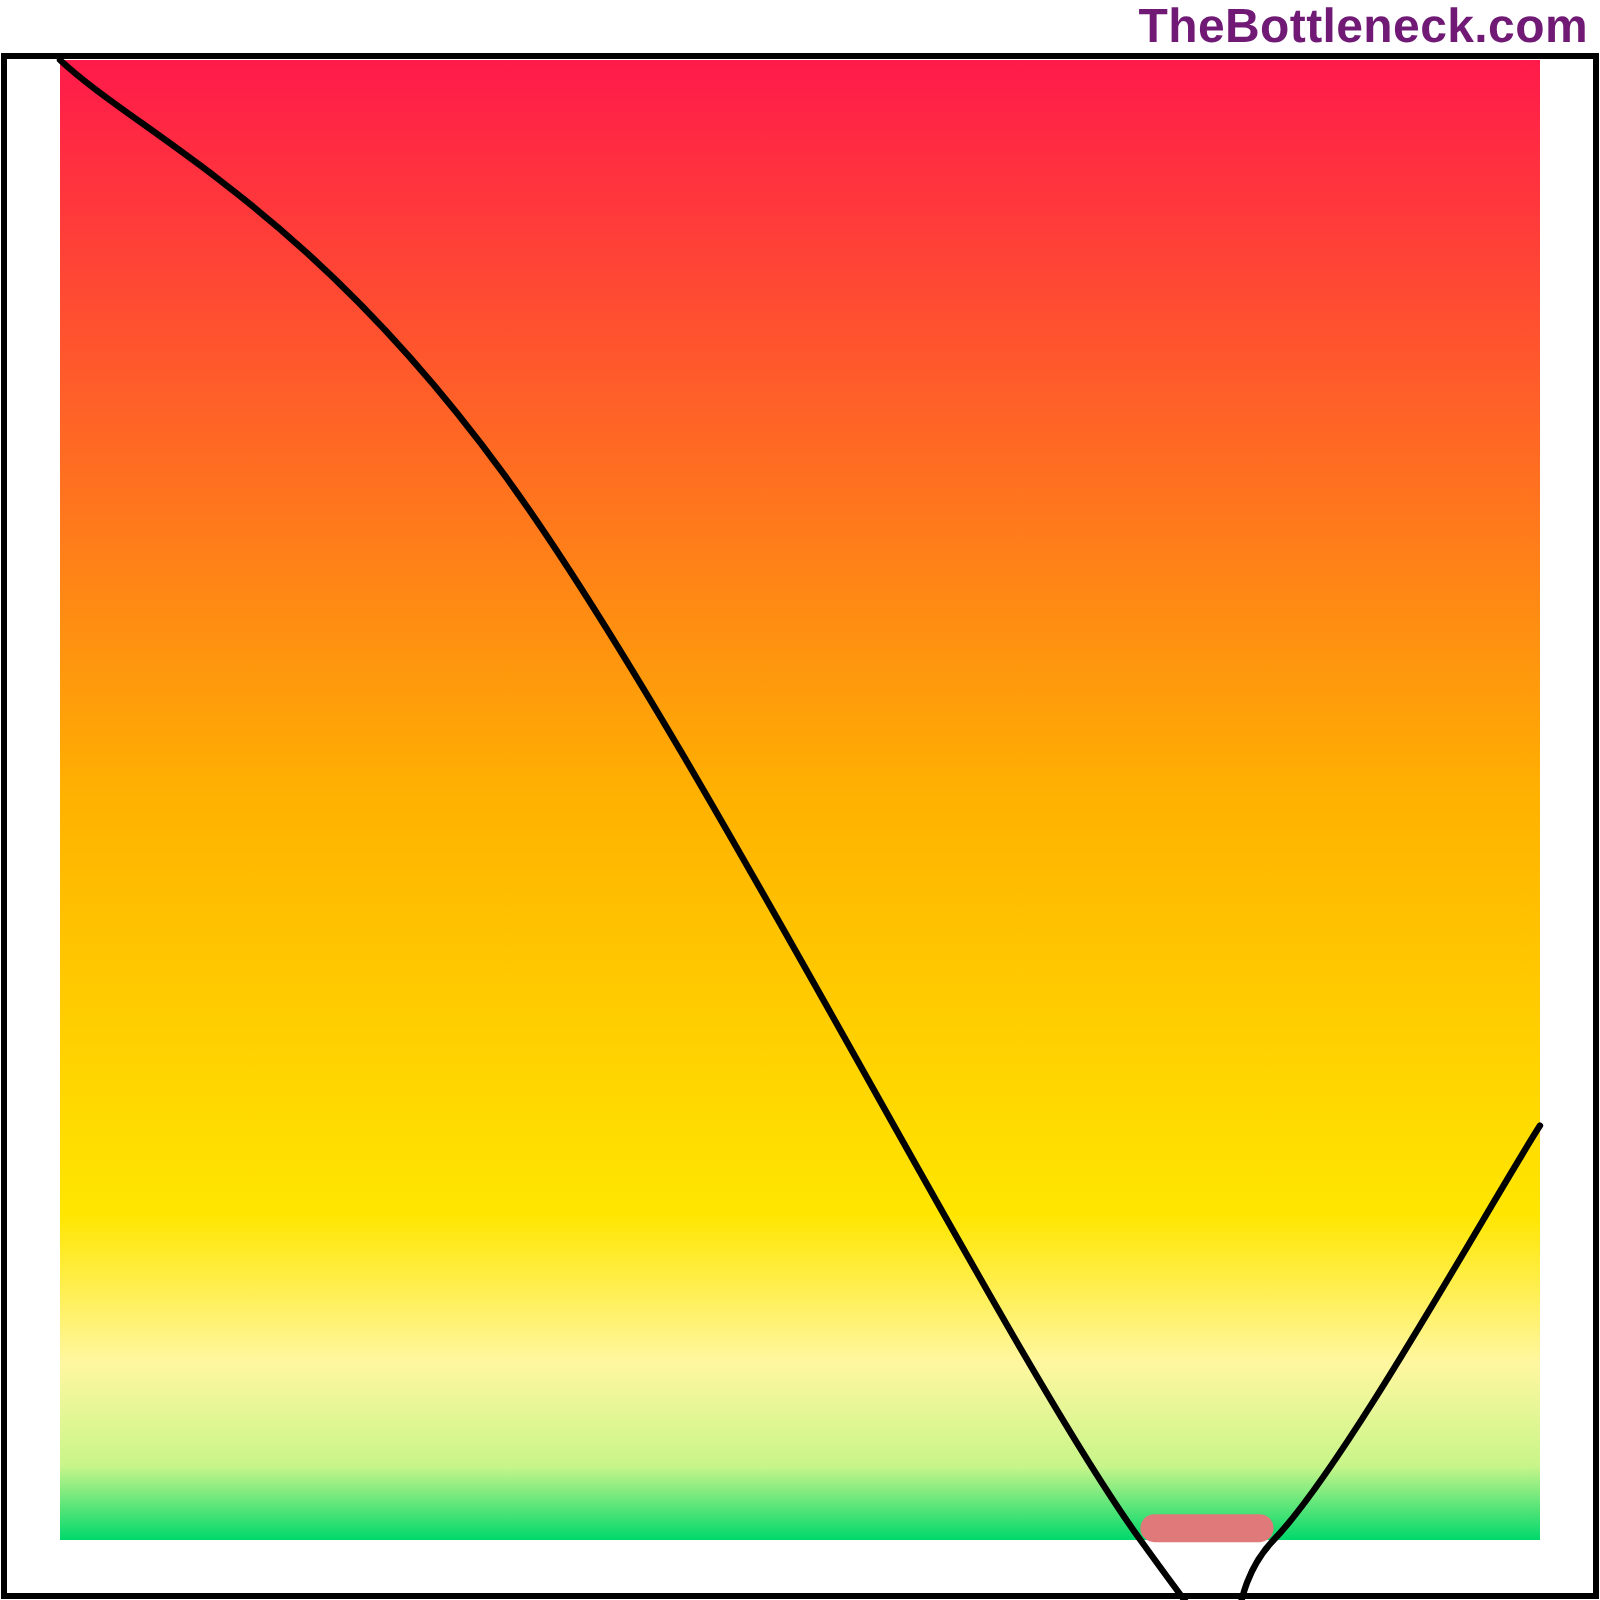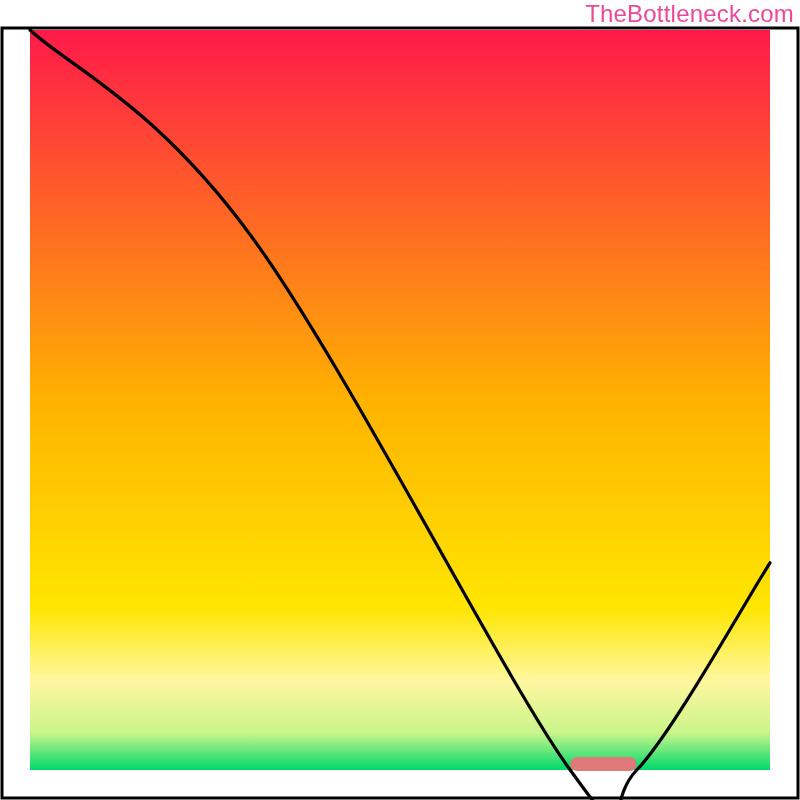--- a/index.html
+++ b/index.html
@@ -13,22 +13,22 @@
   .wrap {
     position: relative;
     width: 800px;
     height: 800px;
   }
   .watermark {
     position: absolute;
     top: 0px;
     right: 6px;
     font-size: 24px;
-    font-weight: 400;
-    color: #ec4899;
+    font-weight: 700;
+    color: #701a75;
     letter-spacing: 0.2px;
   }
   svg {
     display: block;
   }
 </style>
 </head>
 <body>
 
 <div class="wrap">

